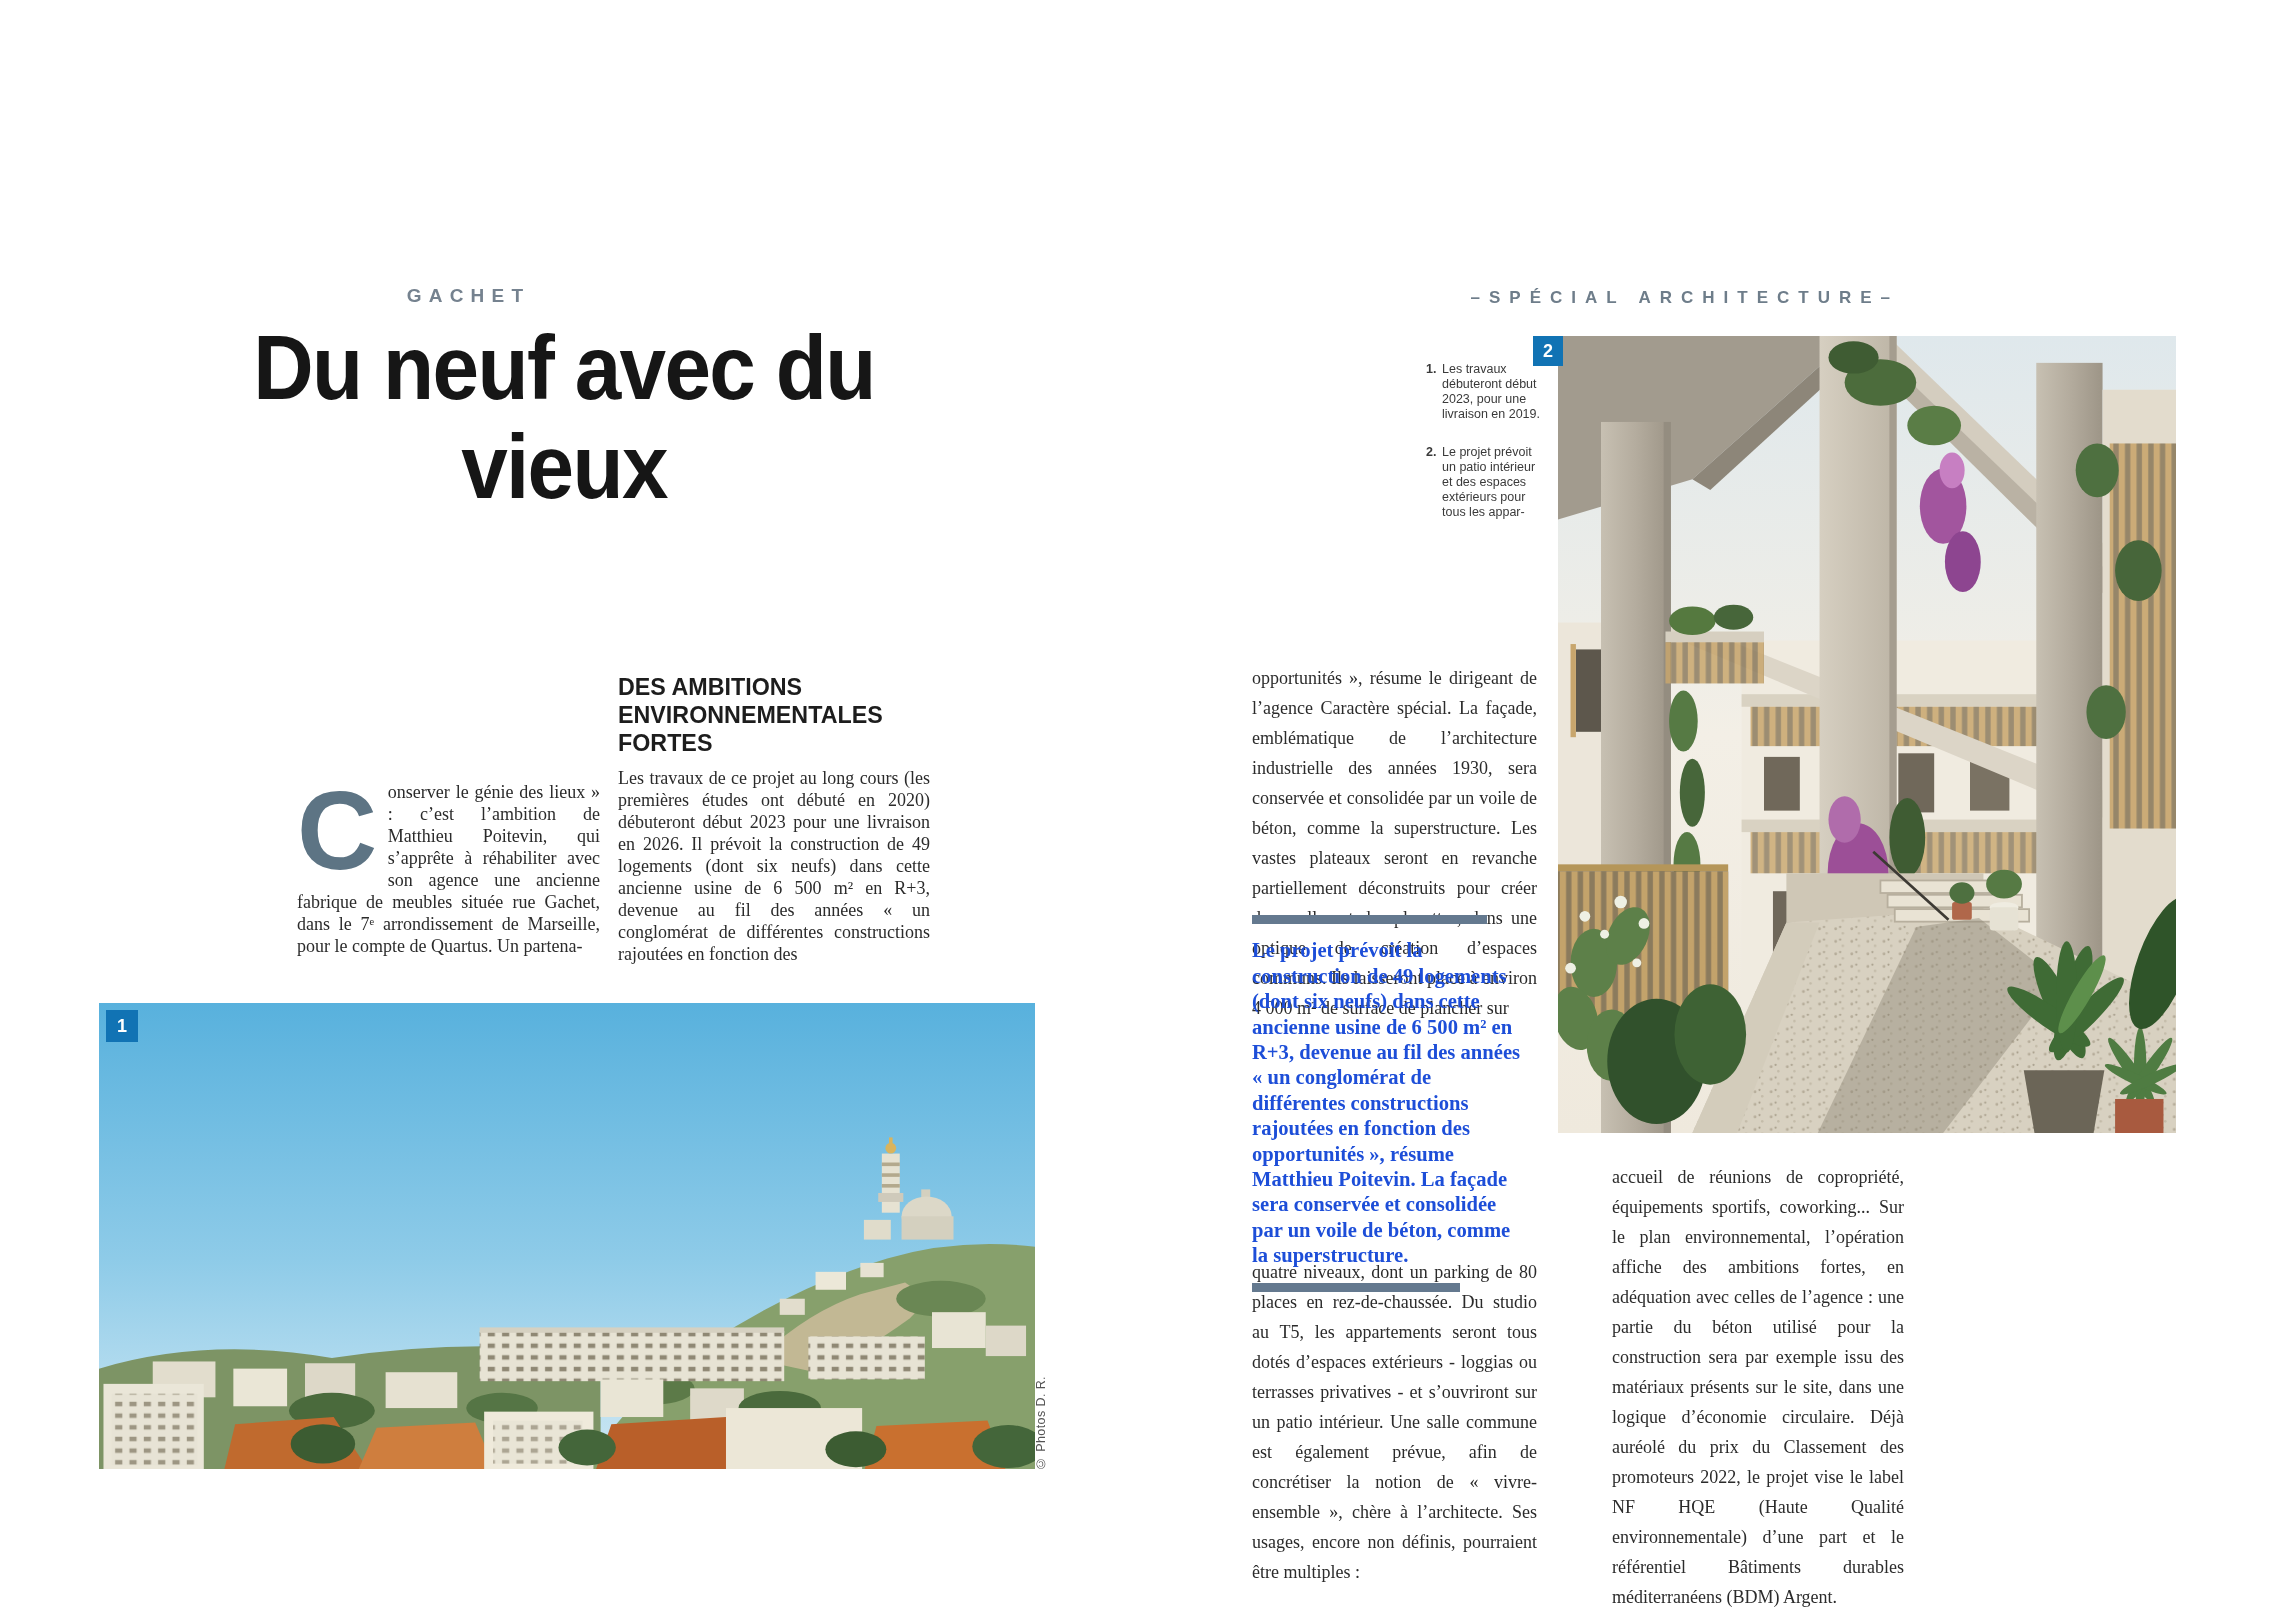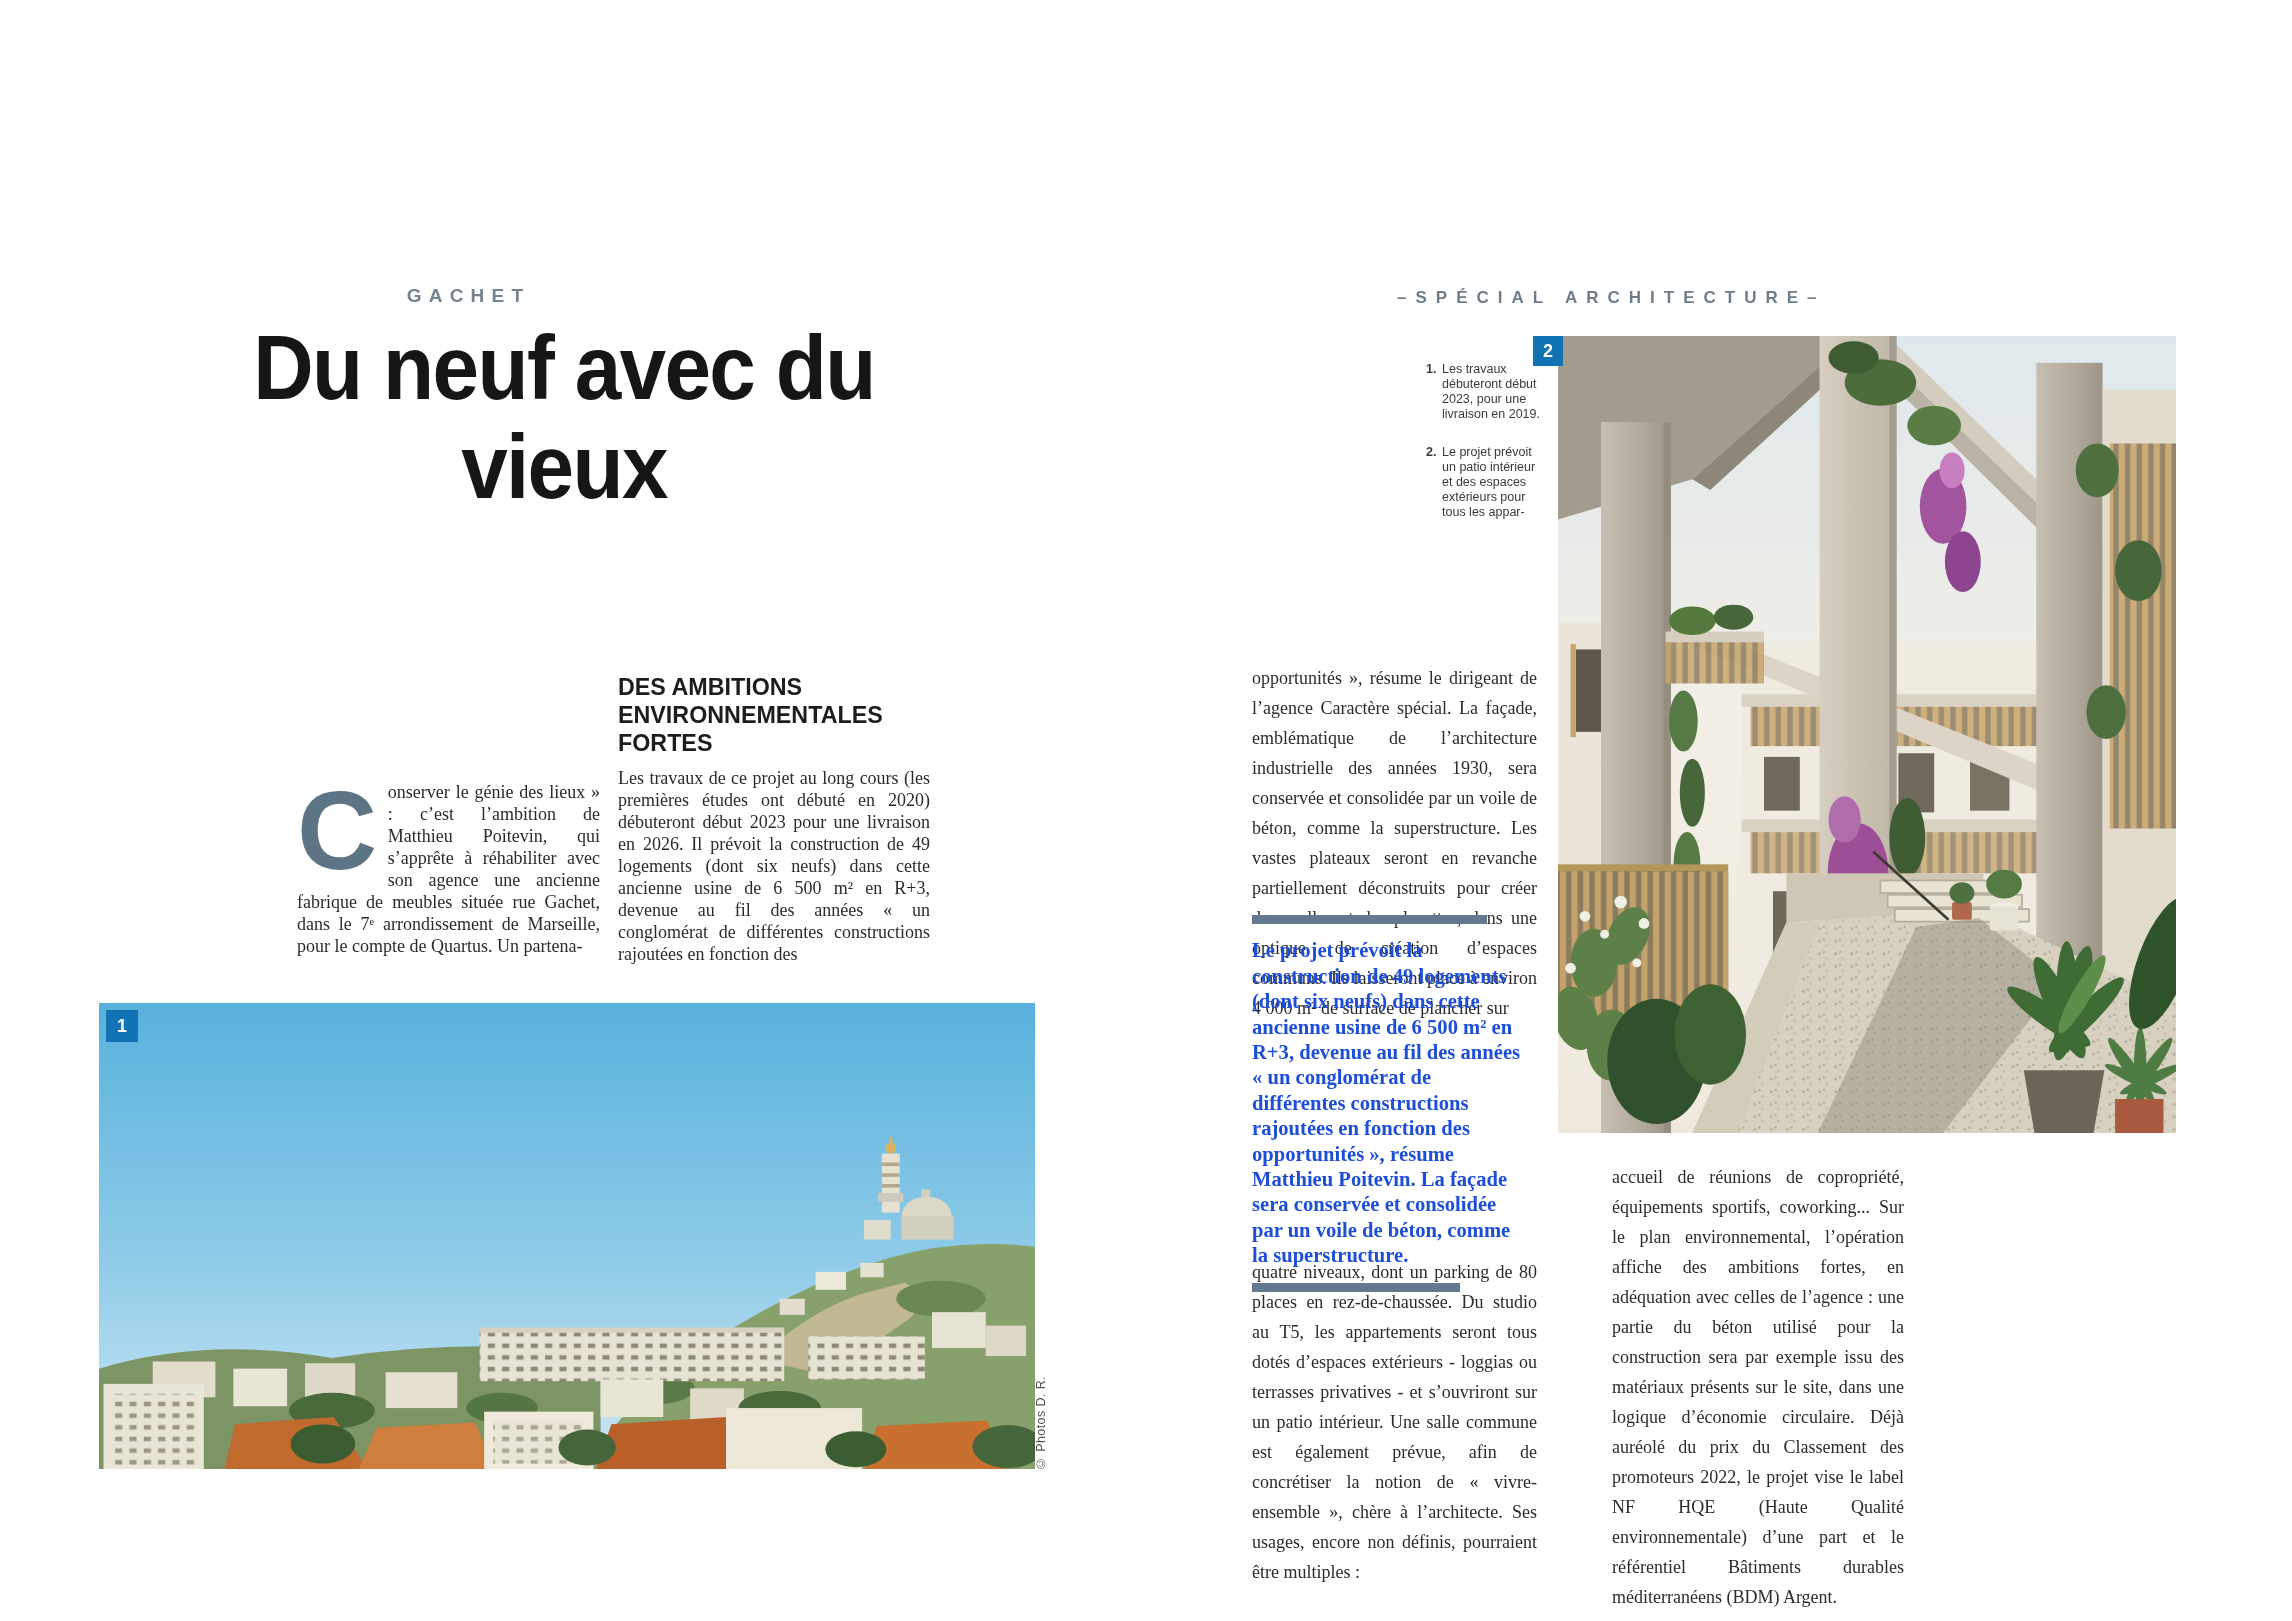--- a/index.html
+++ b/index.html
@@ -32,21 +32,21 @@
          font-family:"Liberation Sans",sans-serif;font-weight:700;font-size:18px;
          display:flex;align-items:center;justify-content:center;}
   .badge1{left:106px;top:1010px;}
   .badge2{left:1533px;top:336px;width:30px;height:30px;}
   .credit{position:absolute;left:1034px;top:1309px;height:161px;width:18px;
           writing-mode:vertical-rl;transform:rotate(180deg);
           font-family:"Liberation Sans",sans-serif;font-size:12.5px;color:#555;
           letter-spacing:0.4px;}
 
   
-  .spechead{position:absolute;left:1397px;top:288px;width:502px;text-align:left;
+  .spechead{position:absolute;left:1397px;top:288px;width:502px;text-align:right;
             font-family:"Liberation Sans",sans-serif;font-weight:700;font-size:17px;
             letter-spacing:9px;color:#6e7d8a;white-space:nowrap;}
   .captions{position:absolute;left:1426px;top:362px;width:120px;
             font-family:"Liberation Sans",sans-serif;font-size:12.5px;line-height:15px;
             color:#3a3a3a;}
   .caption{position:relative;padding-left:16px;margin-bottom:23px;}
   .capnum{position:absolute;left:0;top:0;font-weight:700;}
   .photo2{position:absolute;left:1558px;top:336px;width:618px;height:797px;overflow:hidden;}
   .colA1{position:absolute;left:1252px;top:663px;width:285px;}
   .rcol{font-size:18px;line-height:30px;text-align:justify;color:#2b2b2b;}

